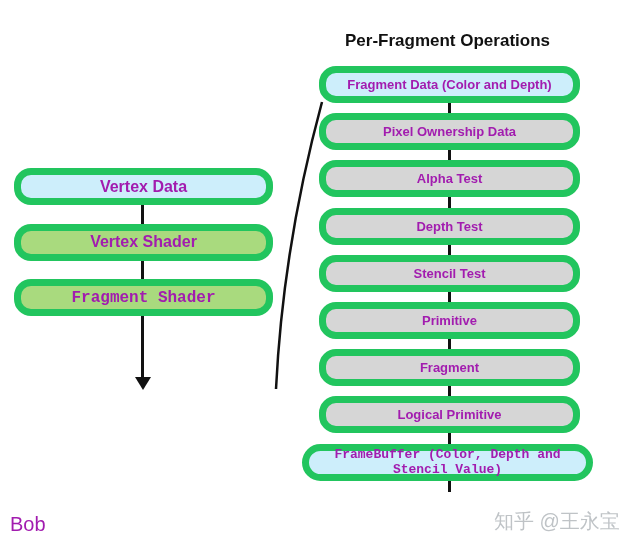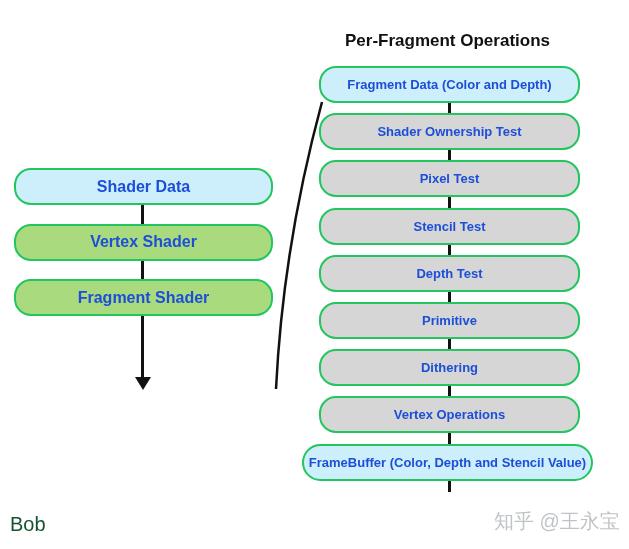--- a/index.html
+++ b/index.html
@@ -5,49 +5,49 @@
   html,body { margin:0; padding:0; background:#ffffff; }
   #canvas {
     position:relative; width:629px; height:549px; background:#ffffff;
     font-family:"Liberation Sans", sans-serif; overflow:hidden;
   }
   .col { position:absolute; display:flex; flex-direction:column; z-index:2; }
   #left-col  { left:14px;  top:168px; width:259px; }
   #right-col { left:319px; top:66px;  width:261px; }
   .box {
     box-sizing:border-box; height:37px; flex:0 0 37px;
-    border:2px solid #22c55e; border-radius:17px;
+    border:7px solid #22c55e; border-radius:17px;
     display:flex; align-items:center; justify-content:center;
-    font-weight:bold; color:#1d4ed8; text-align:center;
+    font-weight:bold; color:#a21caf; text-align:center;
     background:#d6d6d6; position:relative; z-index:2;
   }
   #left-col .box { font-size:16px; margin-bottom:18.5px; }
   #right-col .box { font-size:13px; margin-bottom:10.2px; }
-  .col .box:last-child { margin-bottom:0; }
+  .col .box:last-child { margin-bottom:0;font-family:Liberation Mono, monospace; }
   .box[data-type="blue"]  { background:#cdeefb; }
   .box[data-type="green"] { background:#a9da7e;align-items:center; }
   .box[data-type="gray"]  { background:#d6d6d6; }
   .box.wide {
     margin-left:-17px; width:291px; font-size:11px; border-radius:19px;
   }
   #diagram-title {
     position:absolute; left:302px; top:31px; width:291px;
     text-align:center; font-size:17px; font-weight:bold; color:#111111; z-index:2;
   }
   .vline { position:absolute; width:3px; background:#111111; z-index:1; }
   #left-line  { left:141px; top:200px; height:180px; }
   #right-line { left:448px; top:100px; height:392px; }
   #left-arrowhead {
     position:absolute; left:135px; top:377px; width:0; height:0; z-index:1;
     border-left:8px solid transparent; border-right:8px solid transparent;
     border-top:13px solid #111111;
   }
   #curve-svg { position:absolute; left:0; top:0; z-index:1; }
   #author-credit {
-    position:absolute; left:10px; top:513px; font-size:20px; color:#14532d; z-index:3;
+    position:absolute; left:10px; top:513px; font-size:20px; color:#a21caf; z-index:3;
   }
   #watermark {
     position:absolute; left:494px; top:508px; font-size:20px; color:#b4b9bd;
     opacity:0.85; z-index:4; white-space:nowrap;
     text-shadow:1px 1px 0 rgba(255,255,255,0.6);
   }
 </style>
 </head>
 <body>
 
@@ -58,54 +58,54 @@
   <div id="left-line" class="vline"></div>
   <div id="left-arrowhead"></div>
   <div id="right-line" class="vline"></div>
 
   <svg id="curve-svg" width="629" height="549" viewBox="0 0 629 549">
     <path d="M276,389 Q283,246 322,102" stroke="#111111" stroke-width="2.5" fill="none"></path>
   </svg>
 
   <div id="left-col" class="col">
     <div class="box" data-type="blue">
-      <span>Shader Data</span>
+      <span>Vertex Data</span>
     </div>
     <div class="box" data-type="green">
       <span>Vertex Shader</span>
     </div>
     <div class="box" data-type="green">
       <span>Fragment Shader</span>
     </div>
   </div>
 
   <div id="right-col" class="col">
     <div class="box" data-type="blue">
       <span>Fragment Data (Color and Depth)</span>
     </div>
     <div class="box" data-type="gray">
-      <span>Shader Ownership Test</span>
+      <span>Pixel Ownership Data</span>
     </div>
     <div class="box" data-type="gray">
-      <span>Pixel Test</span>
+      <span>Alpha Test</span>
+    </div>
+    <div class="box" data-type="gray">
+      <span>Depth Test</span>
     </div>
     <div class="box" data-type="gray">
       <span>Stencil Test</span>
     </div>
     <div class="box" data-type="gray">
-      <span>Depth Test</span>
-    </div>
-    <div class="box" data-type="gray">
       <span>Primitive</span>
     </div>
     <div class="box" data-type="gray">
-      <span>Dithering</span>
+      <span>Fragment</span>
     </div>
     <div class="box" data-type="gray">
-      <span>Vertex Operations</span>
+      <span>Logical Primitive</span>
     </div>
     <div class="box wide" data-type="blue">
       <span>FrameBuffer (Color, Depth and Stencil Value)</span>
     </div>
   </div>
 
   <div id="author-credit">Bob</div>
   <div id="watermark">知乎 @王永宝</div>
 
 </div>

